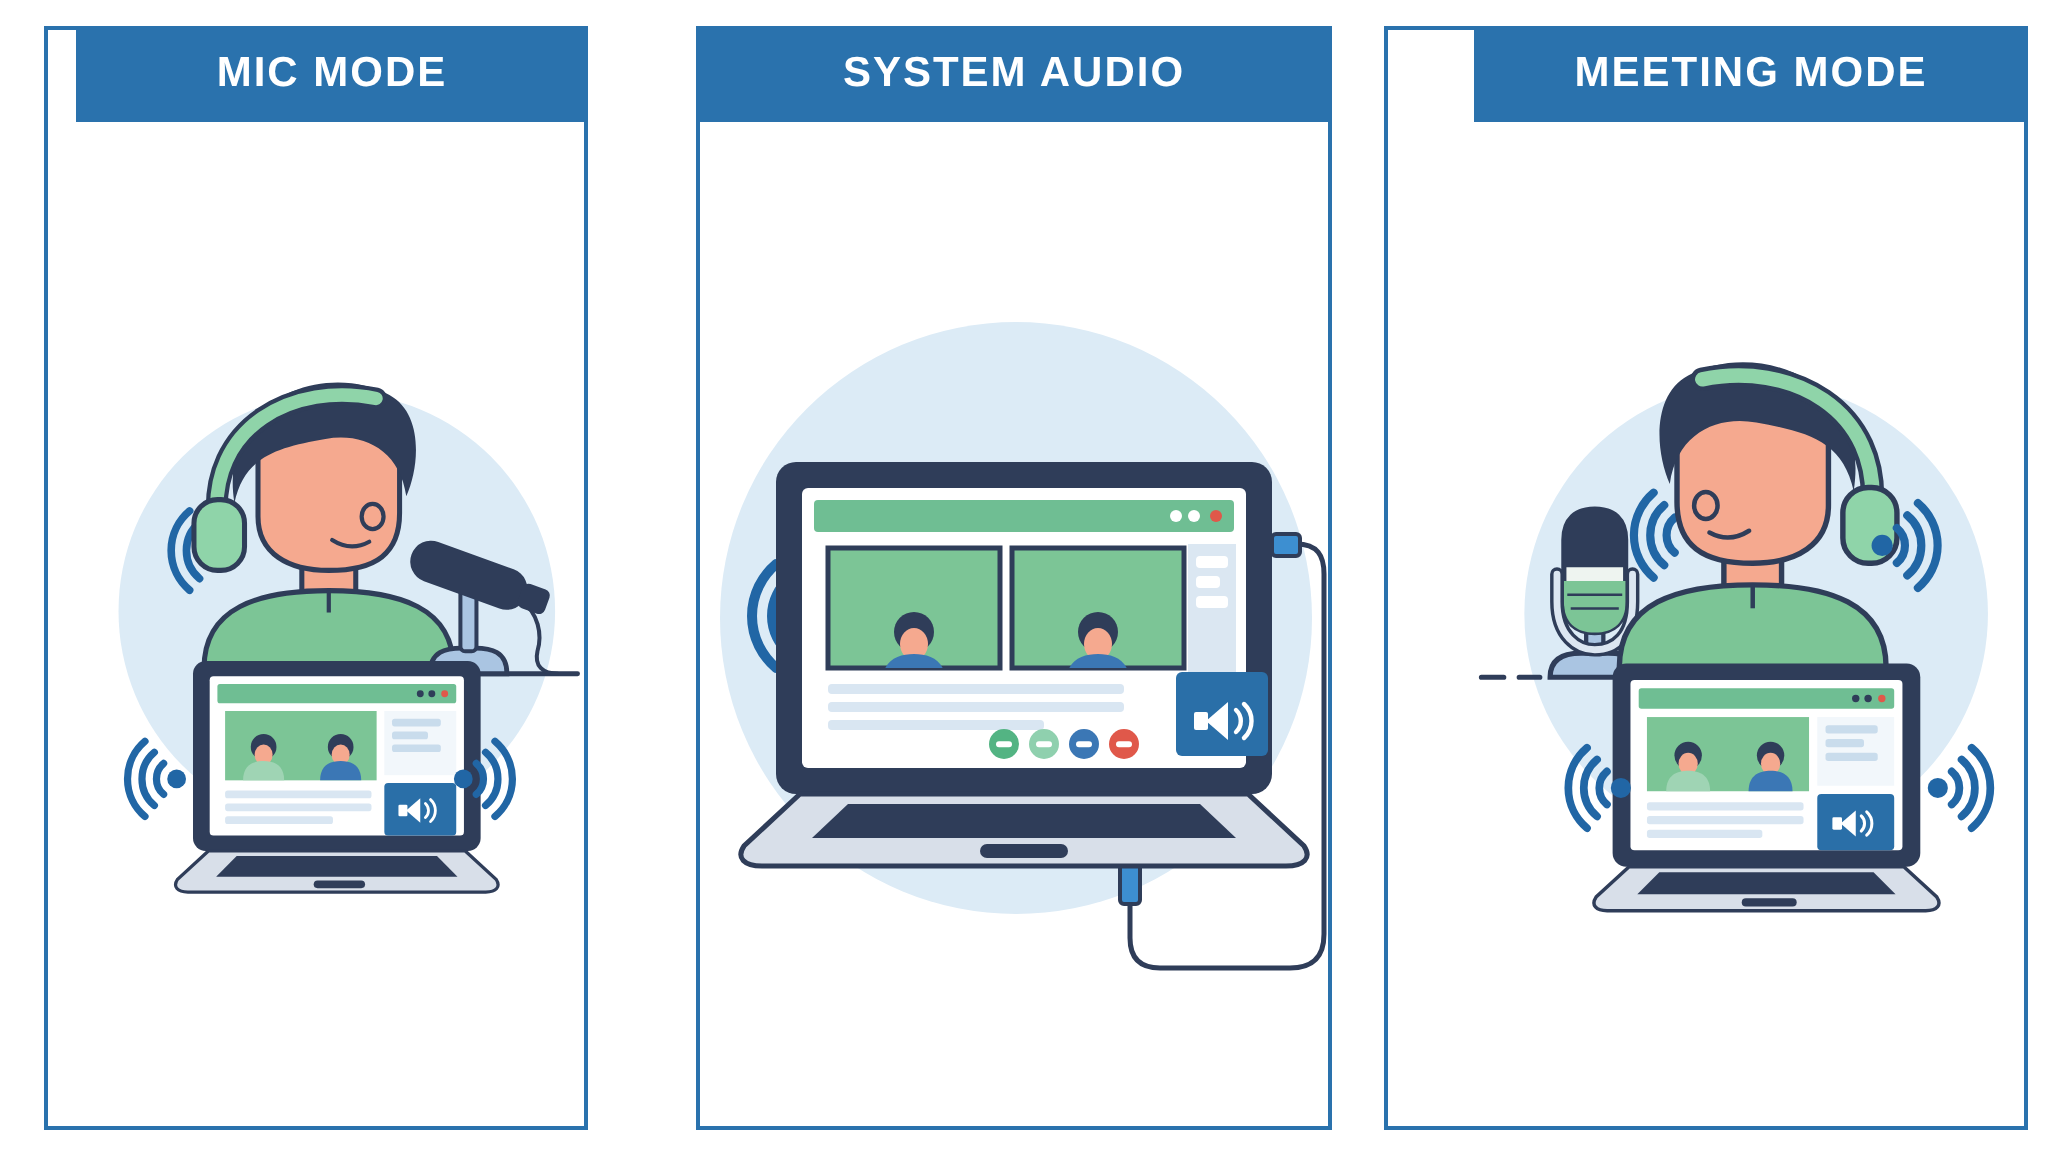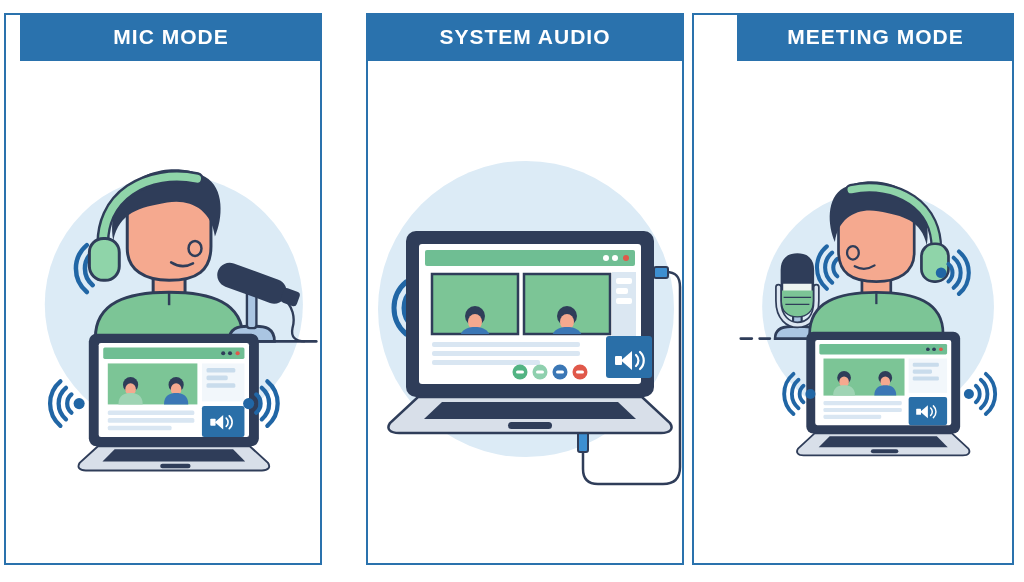--- a/index.html
+++ b/index.html
@@ -6,22 +6,22 @@
     --header:#2a72ad; --navy:#2f3d59; --wave:#2166a5; --skin:#f5a98f;
     --green:#7cc596; --hpgreen:#8fd4a9; --bargreen:#6fbe93; --circle:#dcebf6;
     --gray:#d8dfe9; --stand:#aac5e2; --blue:#2a6fa8; --red:#e0584a;
     --conn:#3d8fd1; --shirtblue:#3b77b5; --line:#c9dcec; --linelight:#d9e6f2;
   }
   html,body{margin:0;padding:0;background:#ffffff;}
   .canvas{position:relative;width:1024px;height:582px;background:#fff;overflow:hidden;
           font-family:"Liberation Sans", sans-serif;}
   .panel{position:absolute;top:13px;height:552px;border:2px solid var(--header);
          background:#fff;box-sizing:border-box;}
-  .panel-1{left:4px;width:318px;padding-left:16px;}
-  .panel-2{left:366px;width:318px;}
+  .panel-1{left:22px;width:272px;padding-left:16px;}
+  .panel-2{left:348px;width:318px;}
   .panel-3{left:692px;width:322px;padding-left:45px;}
   .panel-header{height:48px;margin:-2px -2px 0 -2px;background:var(--header);
                 display:flex;align-items:center;justify-content:center;}
   .panel-title{color:#ffffff;font-size:21px;font-weight:700;letter-spacing:1px;}
   .panel-body{position:relative;width:100%;height:502px;}
   .panel-body svg{display:block;width:100%;height:100%;}
   
   .f-navy{fill:var(--navy)} .f-white{fill:#fff} .f-skin{fill:var(--skin)}
   .f-green{fill:var(--green)} .f-hpgreen{fill:var(--hpgreen)} .f-bargreen{fill:var(--bargreen)}
   .f-circle{fill:var(--circle)} .f-gray{fill:var(--gray)} .f-stand{fill:var(--stand)}

